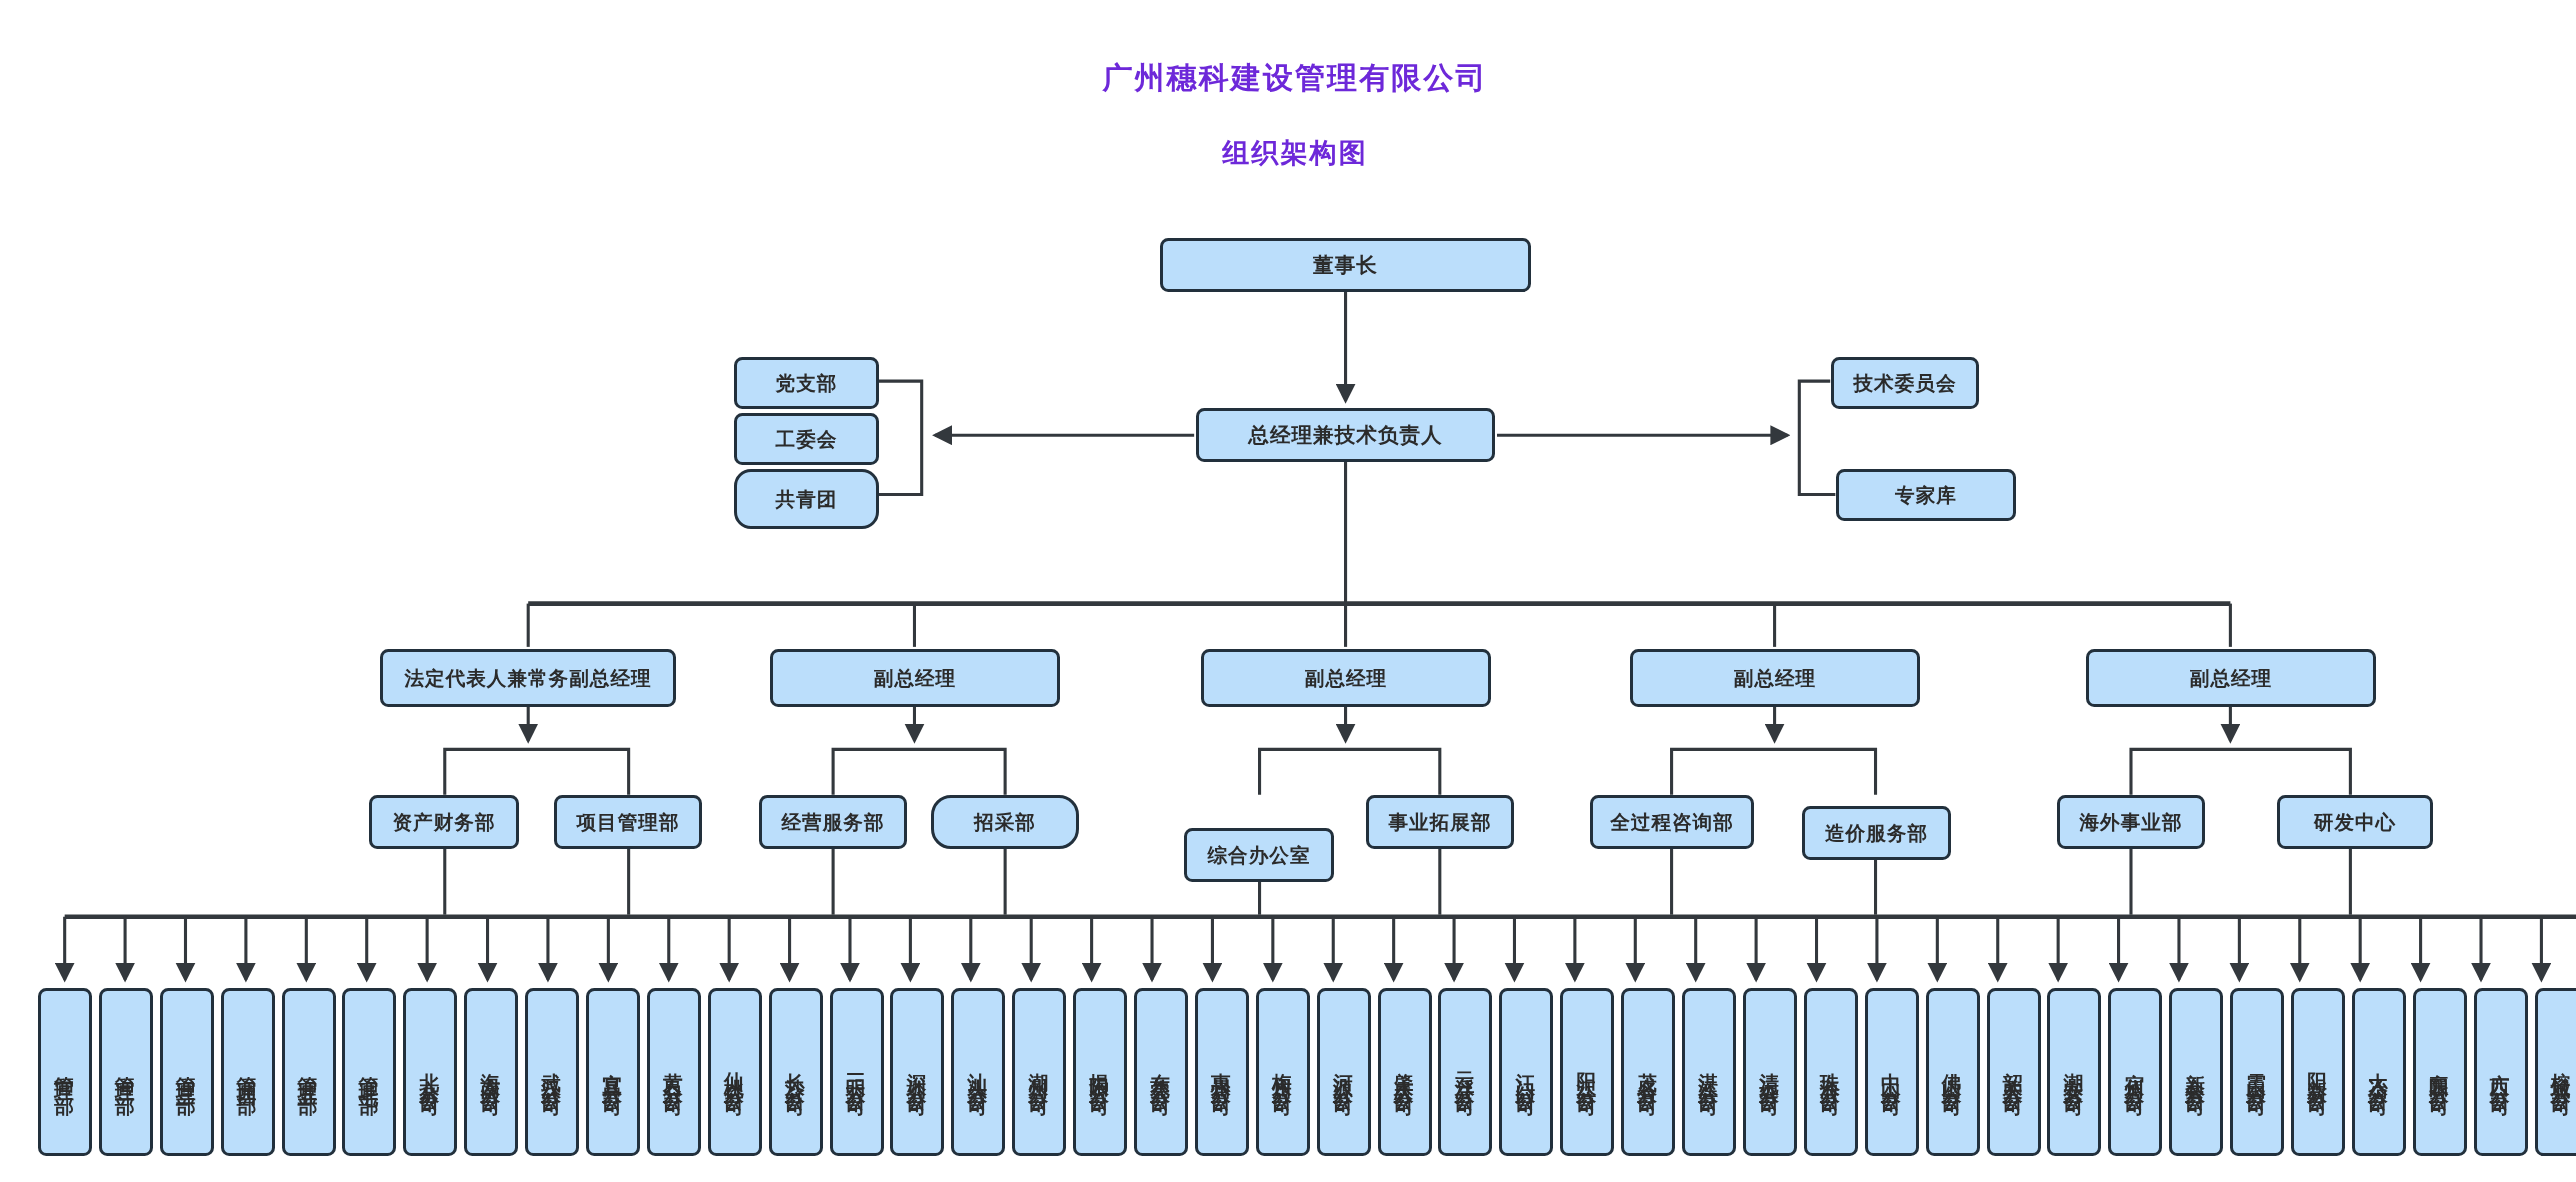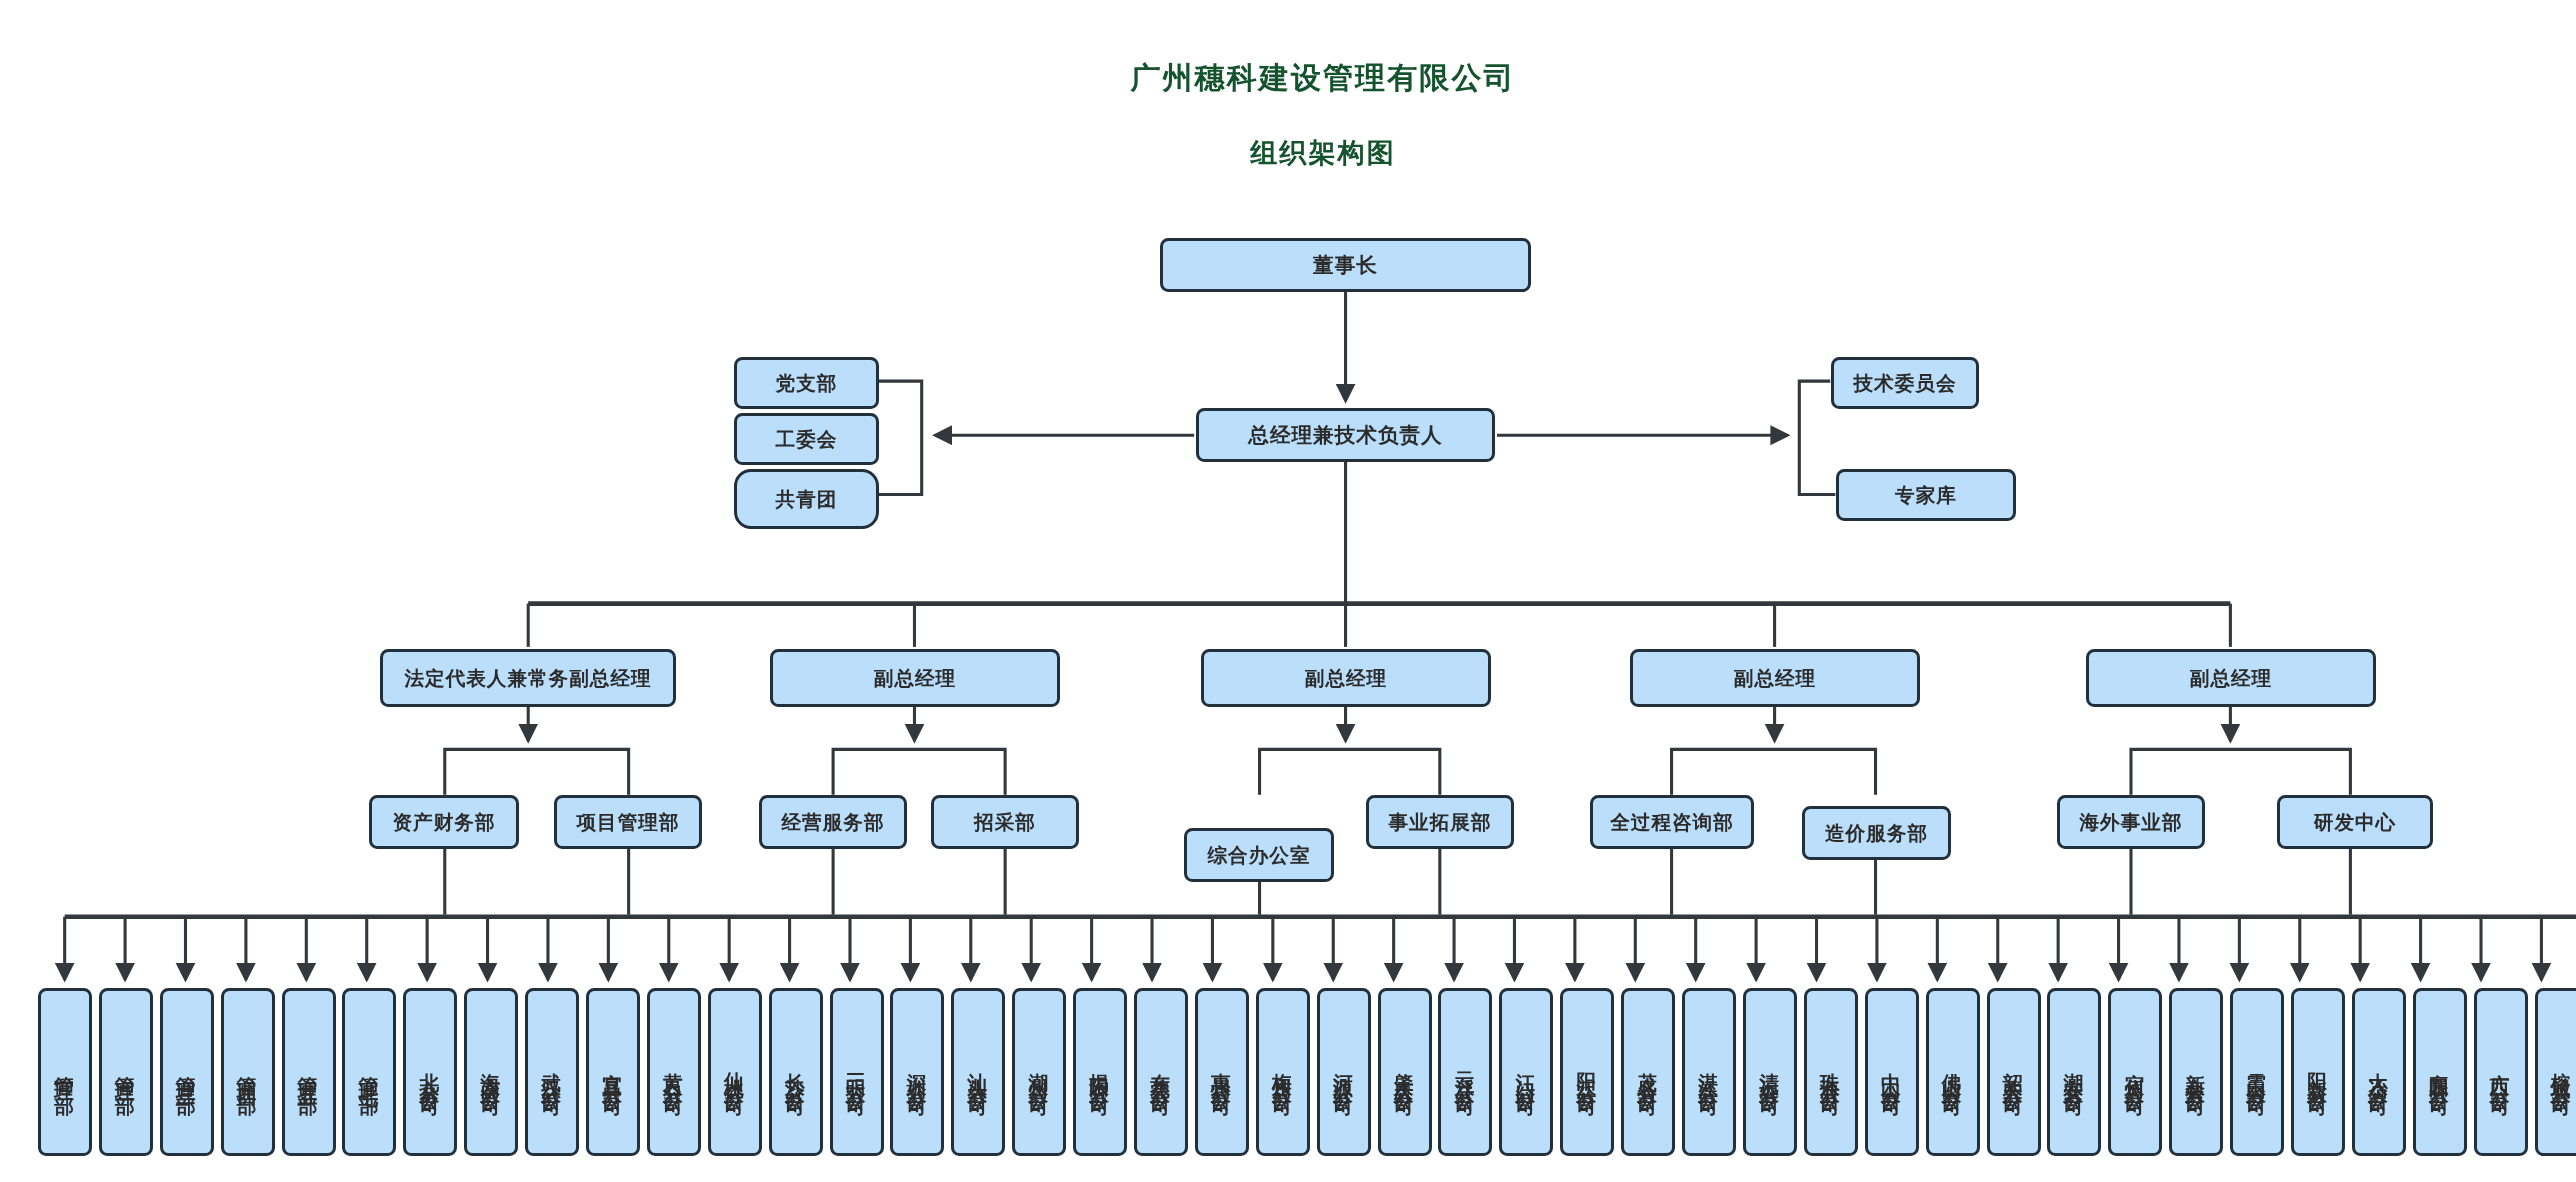--- a/index.html
+++ b/index.html
@@ -3,21 +3,21 @@
 <meta charset="utf-8">
 <style>
   html,body{margin:0;padding:0;}
   body{
     width:2841px;height:1182px;position:relative;background:#ffffff;
     font-family:"Liberation Sans","DejaVu Sans",sans-serif;
     overflow:hidden;
   }
   .title{
     position:absolute;left:1295px;transform:translateX(-50%);
-    color:#14532d;font-weight:bold;white-space:nowrap;margin-left:28px;
+    color:#6d28d9;font-weight:bold;white-space:nowrap;
   }
   .title.main{top:58px;font-size:30px;letter-spacing:2.1px;}
   .title.sub{top:135px;font-size:27px;letter-spacing:2.1px;}
   .node{
     position:absolute;box-sizing:border-box;
     background:#BBDEFB;border:3.1px solid #22303C;border-radius:8.2px;
     display:flex;align-items:center;justify-content:center;
     color:#2b2b2b;font-weight:bold;font-size:20.6px;
     white-space:nowrap;letter-spacing:1px;
   }
@@ -149,21 +149,21 @@
 
 <div class="node small" style="left:380px; top:649px;width:296px;height:58px;">法定代表人兼常务副总经理</div>
 <div class="node small" style="left:770px;top:649px;width:290px;height:58px;">副总经理</div>
 <div class="node small" style="left:1201px;top:649px;width:290px;height:58px;">副总经理</div>
 <div class="node small" style="left:1630px;top:649px;width:290px;height:58px;">副总经理</div>
 <div class="node small" style="left:2086px;top:649px;width:290px;height:58px;">副总经理</div>
 
 <div class="node small" style="left:369px; top:795px;width:150px;height:54px;">资产财务部</div>
 <div class="node small" style="left:554px;top:795px;width:148px;height:54px;">项目管理部</div>
 <div class="node small" style="left:759px;top:795px;width:148px;height:54px;">经营服务部</div>
-<div class="node small" style="left:931px;top:795px;width:148px;height:54px;">招采部</div>
+<div class="node small" style="left:931px;top:795px;width:148px;height:54px;border-radius:20px;">招采部</div>
 <div class="node small" style="left:1184px;top:795px;width:150px;height:54px;margin-top:33px;">综合办公室</div>
 <div class="node small" style="left:1366px;top:795px;width:148px;height:54px;">事业拓展部</div>
 <div class="node small" style="left:1590px;top:795px;width:164px;height:54px;">全过程咨询部</div>
 <div class="node small" style="left:1802px;top:795px;width:149px;height:54px;margin-top:11px;">造价服务部</div>
 <div class="node small" style="left:2057px;top:795px;width:148px;height:54px;">海外事业部</div>
 <div class="node small" style="left:2277px;top:795px;width:156px;height:54px;">研发中心</div>
 
 <div class="units">
   <div class="unit">管理一部</div>
   <div class="unit">管理二部</div>

